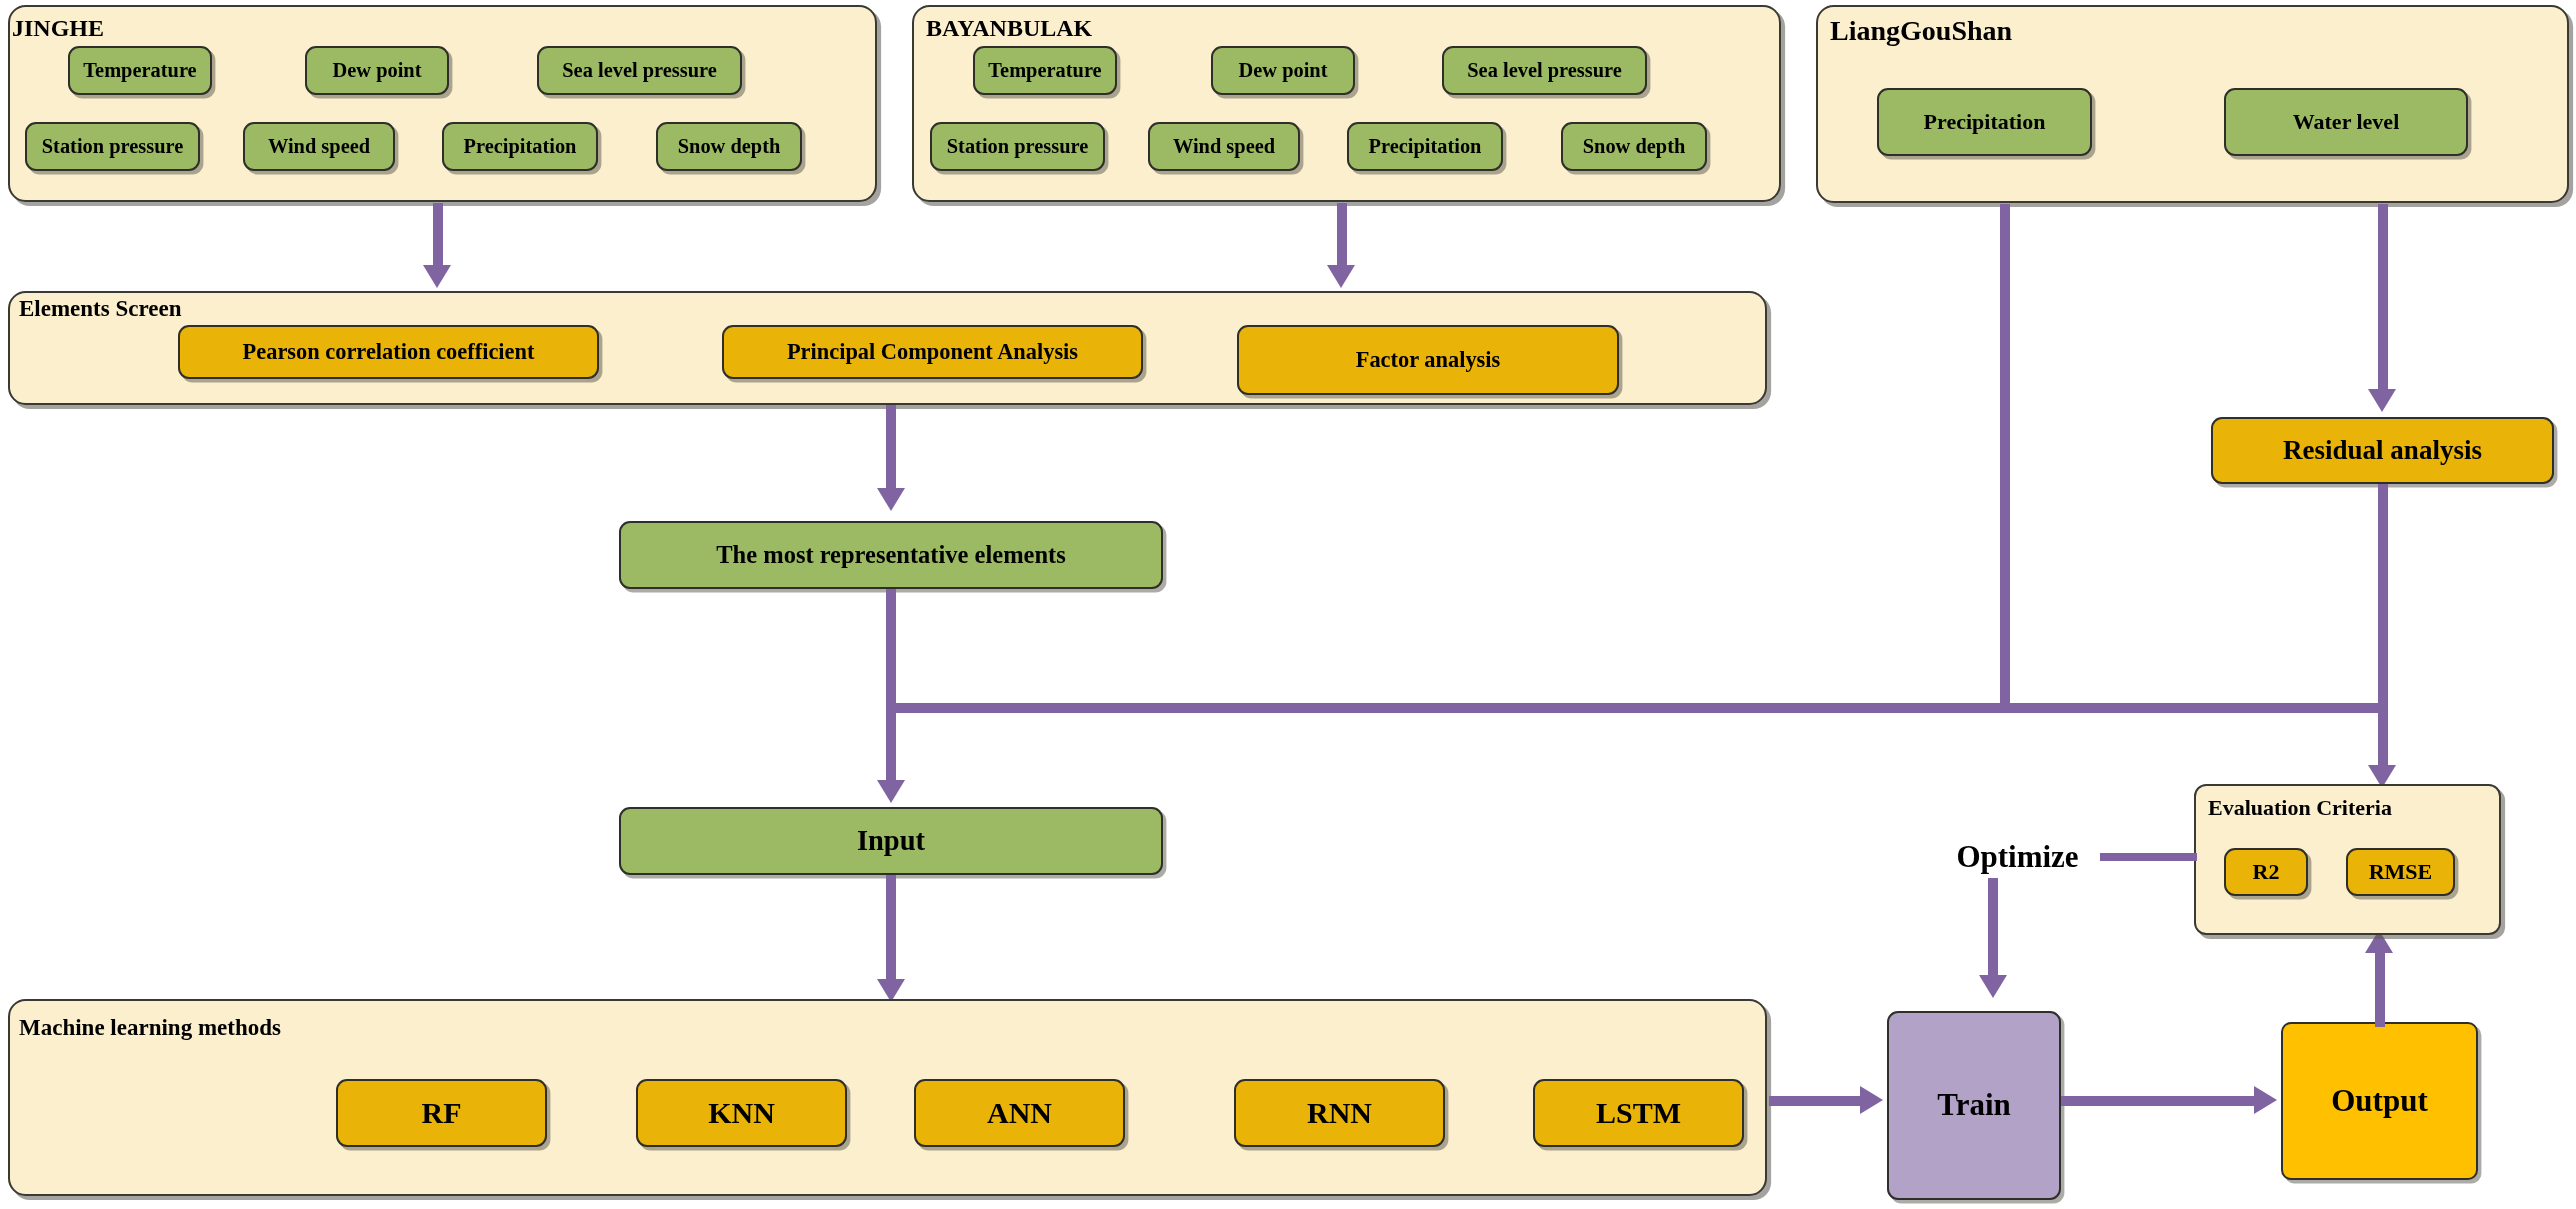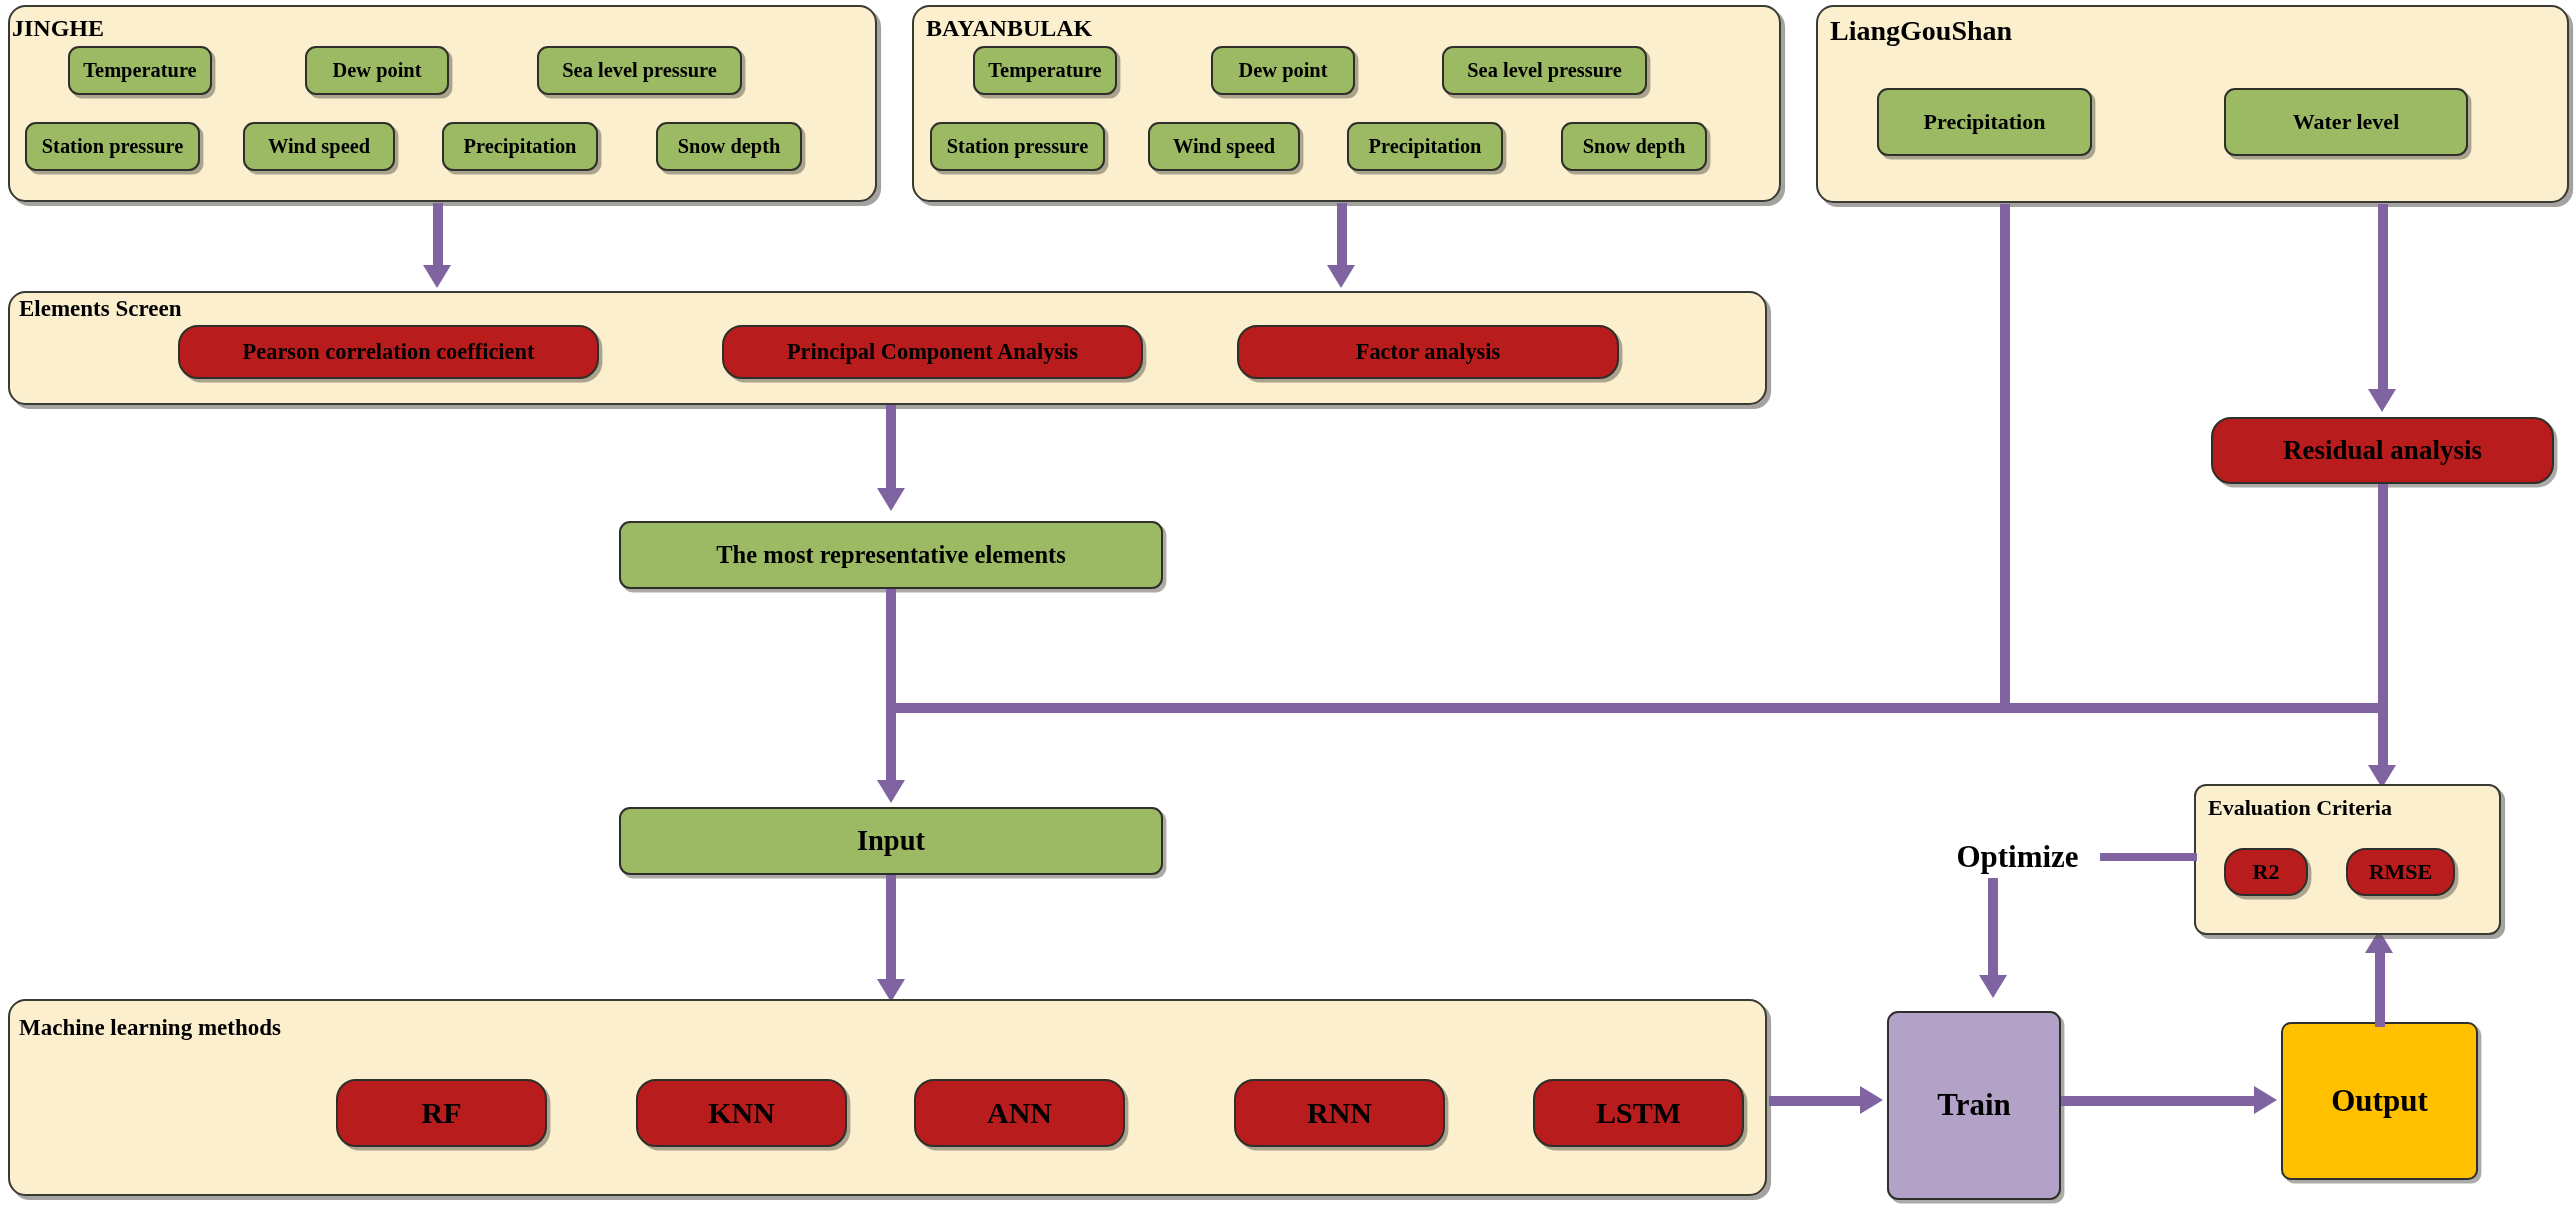--- a/index.html
+++ b/index.html
@@ -42,21 +42,21 @@
     font-weight: bold;
     color: #000000;
     border: 2px solid #2e2e2a;
     border-radius: 11px;
     box-sizing: border-box;
     box-shadow: 3.4px 3.4px 0 rgba(90,88,80,0.5);
     line-height: 1.05;
     padding: 0 4.1px;
   }
   .green  { background: #9CBA63; }
-  .blue   { background: #b91c1c; border-radius: 20px; }
+  .blue   { background: #eab308; }
   .purple { background: #B3A2C7; }
   .amber  { background: #FFC000; }
 
   .plain-label {
     position: absolute;
     font-weight: bold;
     color: #000000;
     white-space: nowrap;
     display: flex;
     align-items: center;
@@ -137,21 +137,21 @@
 
   <div class="conn-v" style="left:2378px; top:204px; width:9.5px; height:189px;"></div>
   <div class="arrow-down" style="left:2368px; top:389px;"></div>
 
   <div class="panel" style="left:8.2px; top:291px; width:1759px; height:114px;">
   </div>
   <div class="panel-title" style="left:19px; top:296px; font-size:23px;">Elements Screen</div>
 
   <div class="node blue" style="left:178px; top:325px; width:421px; height:54px; font-size:22.4px;">Pearson correlation coefficient</div>
   <div class="node blue" style="left:722px; top:325px; width:421px; height:54px; font-size:22.4px;">Principal Component Analysis</div>
-  <div class="node blue" style="left:1237px; top:325px; width:382px; height:54px; font-size:22.4px;">Factor analysis</div>
+  <div class="node blue" style="left:1237px; top:325px; width:382px; height:70px; font-size:22.4px;">Factor analysis</div>
 
   <div class="node blue" style="left:2211px; top:417px; width:343px; height:67px; font-size:27px;">Residual analysis</div>
 
   <div class="conn-v" style="left:2378px; top:484px; width:9.5px; height:228px;"></div>
 
   <div class="conn-v" style="left:886px; top:405px; width:9.5px; height:88px;"></div>
   <div class="arrow-down" style="left:877px; top:488px;"></div>
 
   <div class="node green" style="left:619px; top:521px; width:544px; height:68px; font-size:24.5px;">The most representative elements</div>
 

